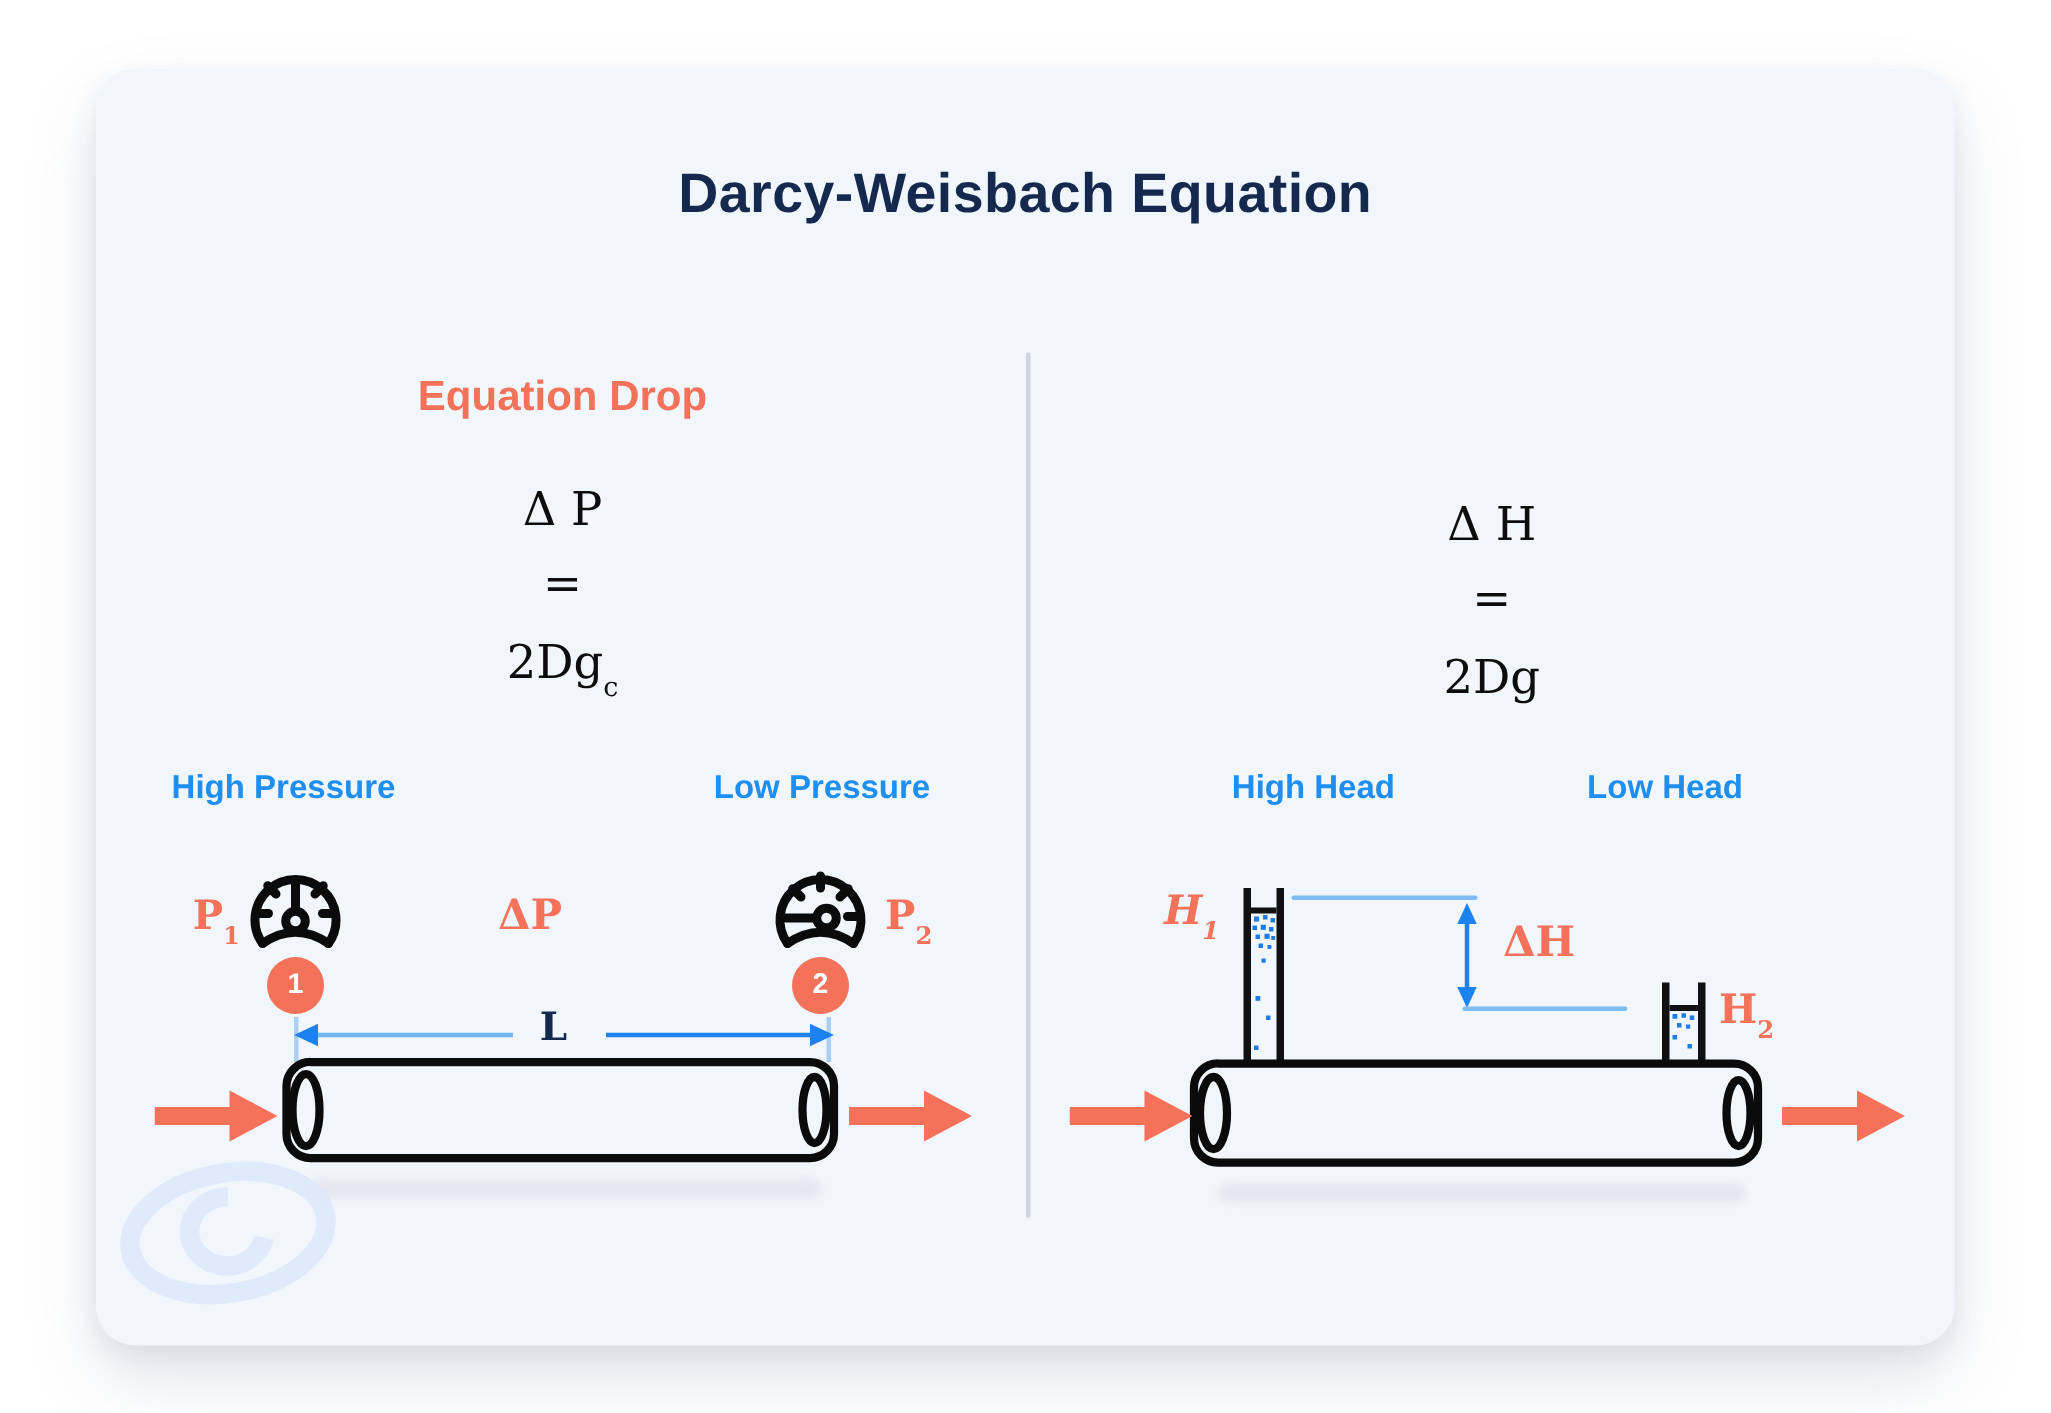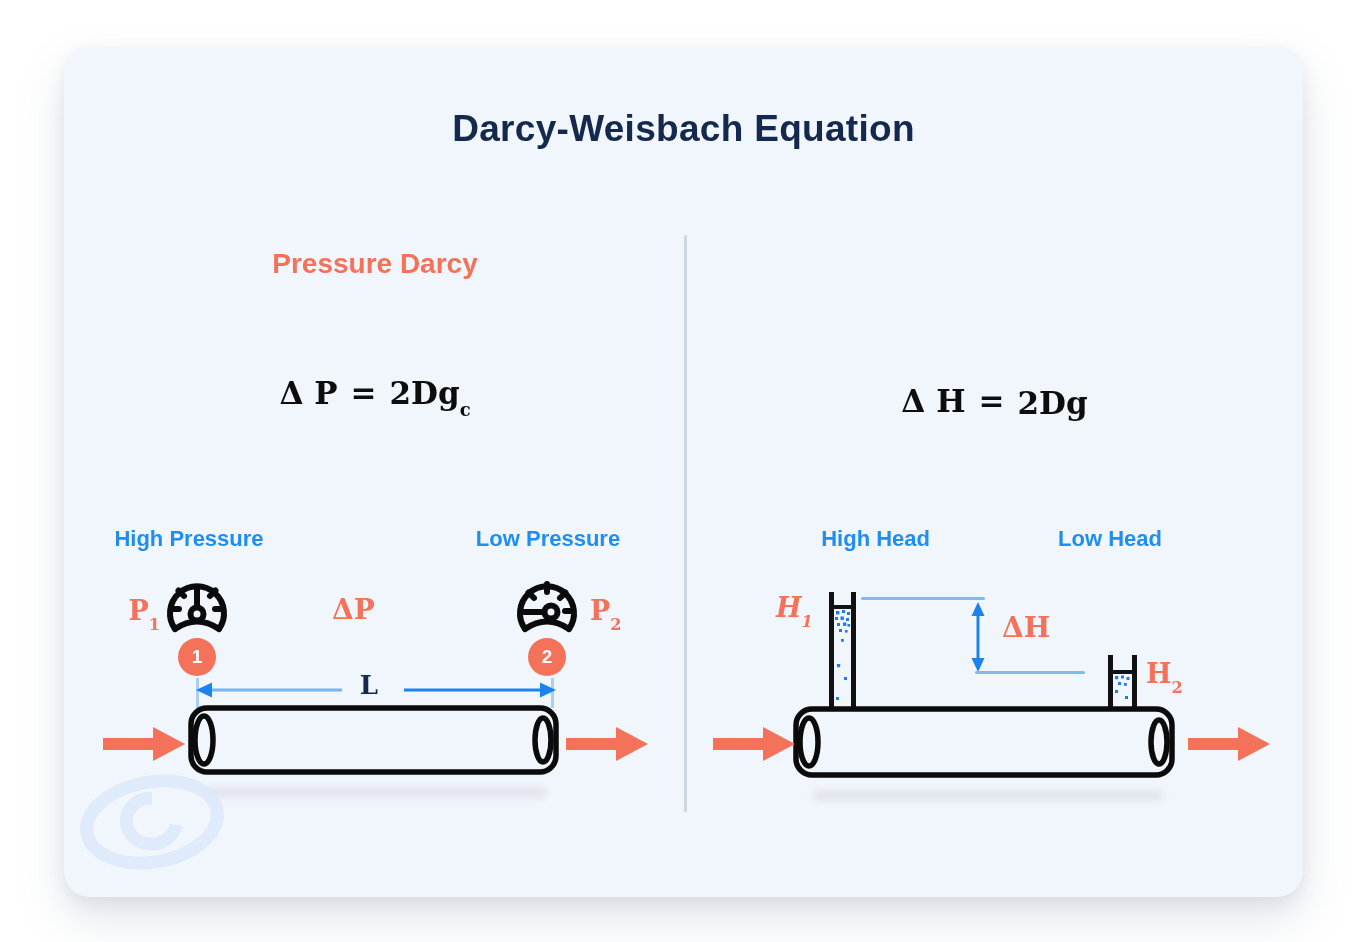--- a/index.html
+++ b/index.html
@@ -22,33 +22,33 @@
     font-size:28px; font-weight:bold; color:#F4715A;
   }
   .panel-heading.left { left:0; width:622px; }
   .panel-heading.right { left:622px; width:617px; }
 
   .divider { position:absolute; left:620px; top:189px; width:3px; height:577px; background:#CFD6DF; border-radius:2px; }
 
   
   .equation {
     position:absolute; display:flex; align-items:center; justify-content:center; gap:13px;
-    font-family:"DejaVu Serif", serif; font-weight:bold; color:#0d0d0d; font-size:31px;
+    font-family:"DejaVu Serif", serif; font-weight:normal; color:#0d0d0d; font-size:31px;flex-direction:column;
   }
   .equation.left { left:0; top:292px; width:622px; height:110px; }
   .equation.right { left:622px; top:300px; width:617px; height:110px; }
   .equation i { font-style:italic; }
   .equation sub { font-size:.58em; position:relative; top:.25em; }
   .equation sup { font-size:.58em; position:relative; top:-.35em; }
   .frac { display:inline-flex; flex-direction:column; align-items:center; }
   .frac .num { padding:0 10px 5px; border-bottom:3.5px solid #0d0d0d; }
   .frac .den { padding-top:4px; }
 
   
-  .blue-label { position:absolute; top:480px; text-align:center; font-size:22px; font-weight:bold; color:#1E8EF1; }
+  .blue-label { position:absolute; top:466px; text-align:center; font-size:22px; font-weight:bold; color:#1E8EF1; }
   .coral-serif { position:absolute; font-family:"DejaVu Serif", serif; font-weight:bold; font-size:27px; color:#F4715A; }
   .coral-serif sub { font-size:.6em; position:relative; top:.25em; }
   .navy-serif { position:absolute; font-family:"DejaVu Serif", serif; font-weight:bold; font-size:26px; color:#14294D; }
 
   .badge {
     position:absolute; width:38px; height:38px; border-radius:50%;
     background:#F4715A; color:#fff; font-size:19px; font-weight:bold;
     display:flex; align-items:center; justify-content:center;
   }
 
@@ -65,21 +65,21 @@
   .watermark { position:absolute; left:8px; top:724px; opacity:.85; }
 </style>
 </head>
 <body>
 
 <div class="stage">
   <div class="card">
 
     <div class="title">Darcy-Weisbach Equation</div>
 
-    <div class="panel-heading left">Pressure Darcy</div>
+    <div class="panel-heading left">Equation Drop</div>
 
     <div class="divider"></div>
 
     <div class="equation left">
       <span>Δ P</span>
       <span>=</span>
       <span class="frac">
         <span class="den"><span>2Dg</span><sub>c</sub></span>
       </span>
     </div>

